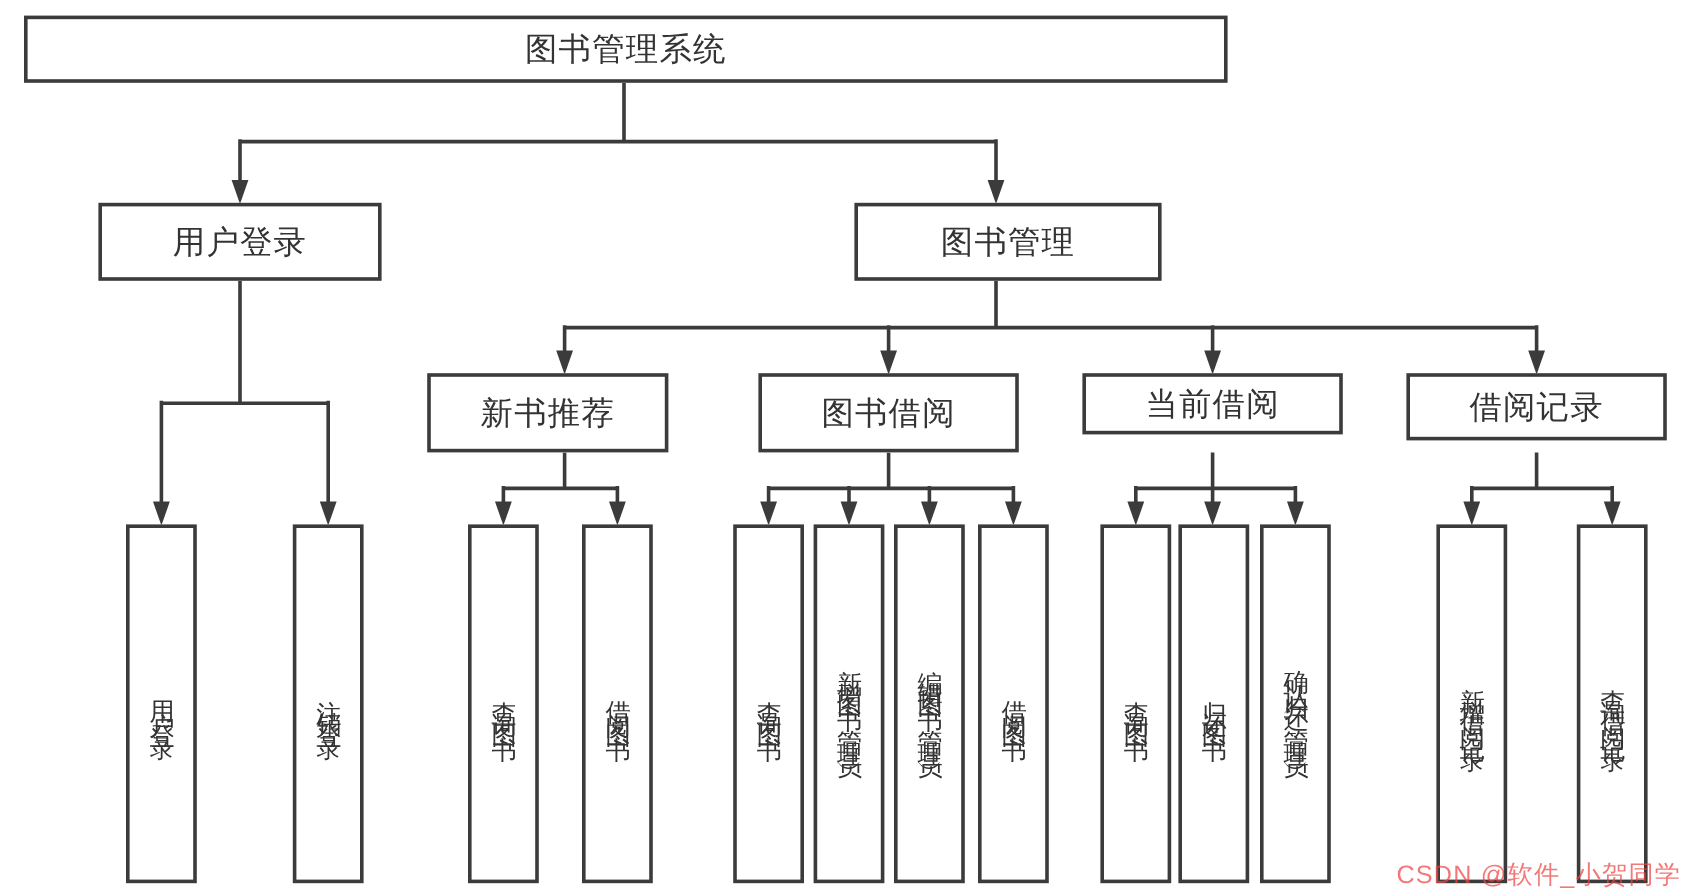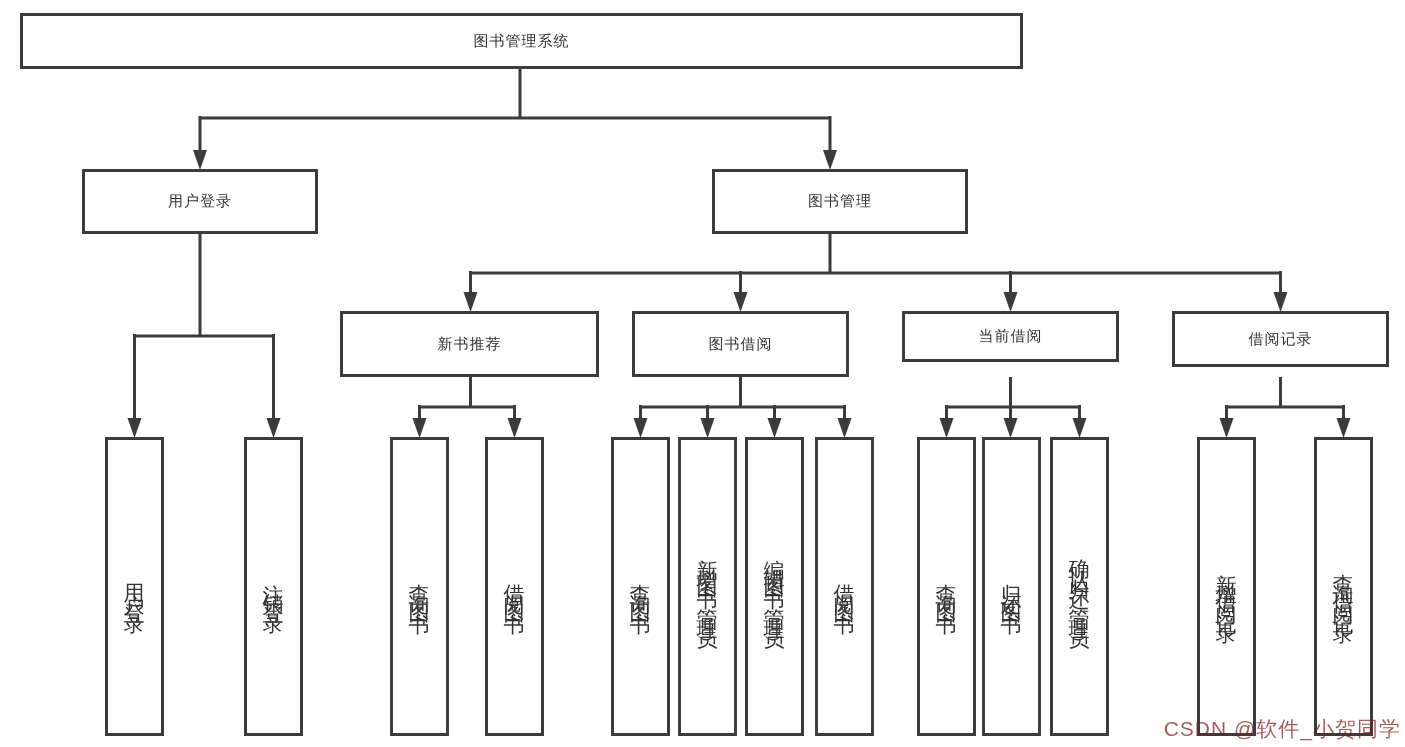--- a/index.html
+++ b/index.html
@@ -4,34 +4,34 @@
 <style>
   html,body{margin:0;padding:0;background:#ffffff;}
   #stage{
     position:relative;width:1405px;height:747px;background:#ffffff;overflow:hidden;
     font-family:"Liberation Sans","DejaVu Sans",sans-serif;color:#333333;
   }
   #wires{position:absolute;left:0;top:0;width:1405px;height:747px;}
   .node{
     position:absolute;box-sizing:border-box;border:3px solid #3b3b3b;background:#ffffff;
     display:flex;align-items:center;justify-content:center;
-    font-size:15px;letter-spacing:1px;color:#333333;z-index:2;
+    font-size:27px;letter-spacing:1px;color:#333333;z-index:2;
   }
   .leaf{
     position:absolute;box-sizing:border-box;border:3px solid #3b3b3b;background:#ffffff;
     top:437px;width:59px;height:299px;
     display:flex;align-items:center;justify-content:center;z-index:2;
   }
   .vtext{
     writing-mode:vertical-lr;text-orientation:mixed;
     font-size:21px;letter-spacing:10px;line-height:1.1;color:#333333;white-space:nowrap;
   }
   #watermark{
     position:absolute;right:4px;bottom:4px;z-index:5;
-    font-size:21px;color:#7f1d1d;opacity:0.72;letter-spacing:1px;
+    font-size:21px;color:#ef4444;opacity:0.72;letter-spacing:1px;
   }
 </style>
 </head>
 <body>
 
 <div id="stage">
 
   <svg id="wires" viewBox="0 0 1405 747" xmlns="http://www.w3.org/2000/svg">
     <g stroke="#3b3b3b" stroke-width="3" fill="none">
 
@@ -76,21 +76,21 @@
     <span>图书管理系统</span>
   </div>
 
   <div class="node" style="left:82px;top:169px;width:236px;height:65px">
     <span>用户登录</span>
   </div>
   <div class="node" style="left:712px;top:169px;width:256px;height:65px">
     <span>图书管理</span>
   </div>
 
-  <div class="node" style="left:340px;top:311px;width:259px;height:66px">
+  <div class="node" style="left:356px;top:311px;width:201px;height:66px">
     <span>新书推荐</span>
   </div>
   <div class="node" style="left:632px;top:311px;width:217px;height:66px">
     <span>图书借阅</span>
   </div>
   <div class="node" style="left:902px;top:311px;width:217px;height:51px">
     <span>当前借阅</span>
   </div>
   <div class="node" style="left:1172px;top:311px;width:217px;height:56px">
     <span>借阅记录</span>

